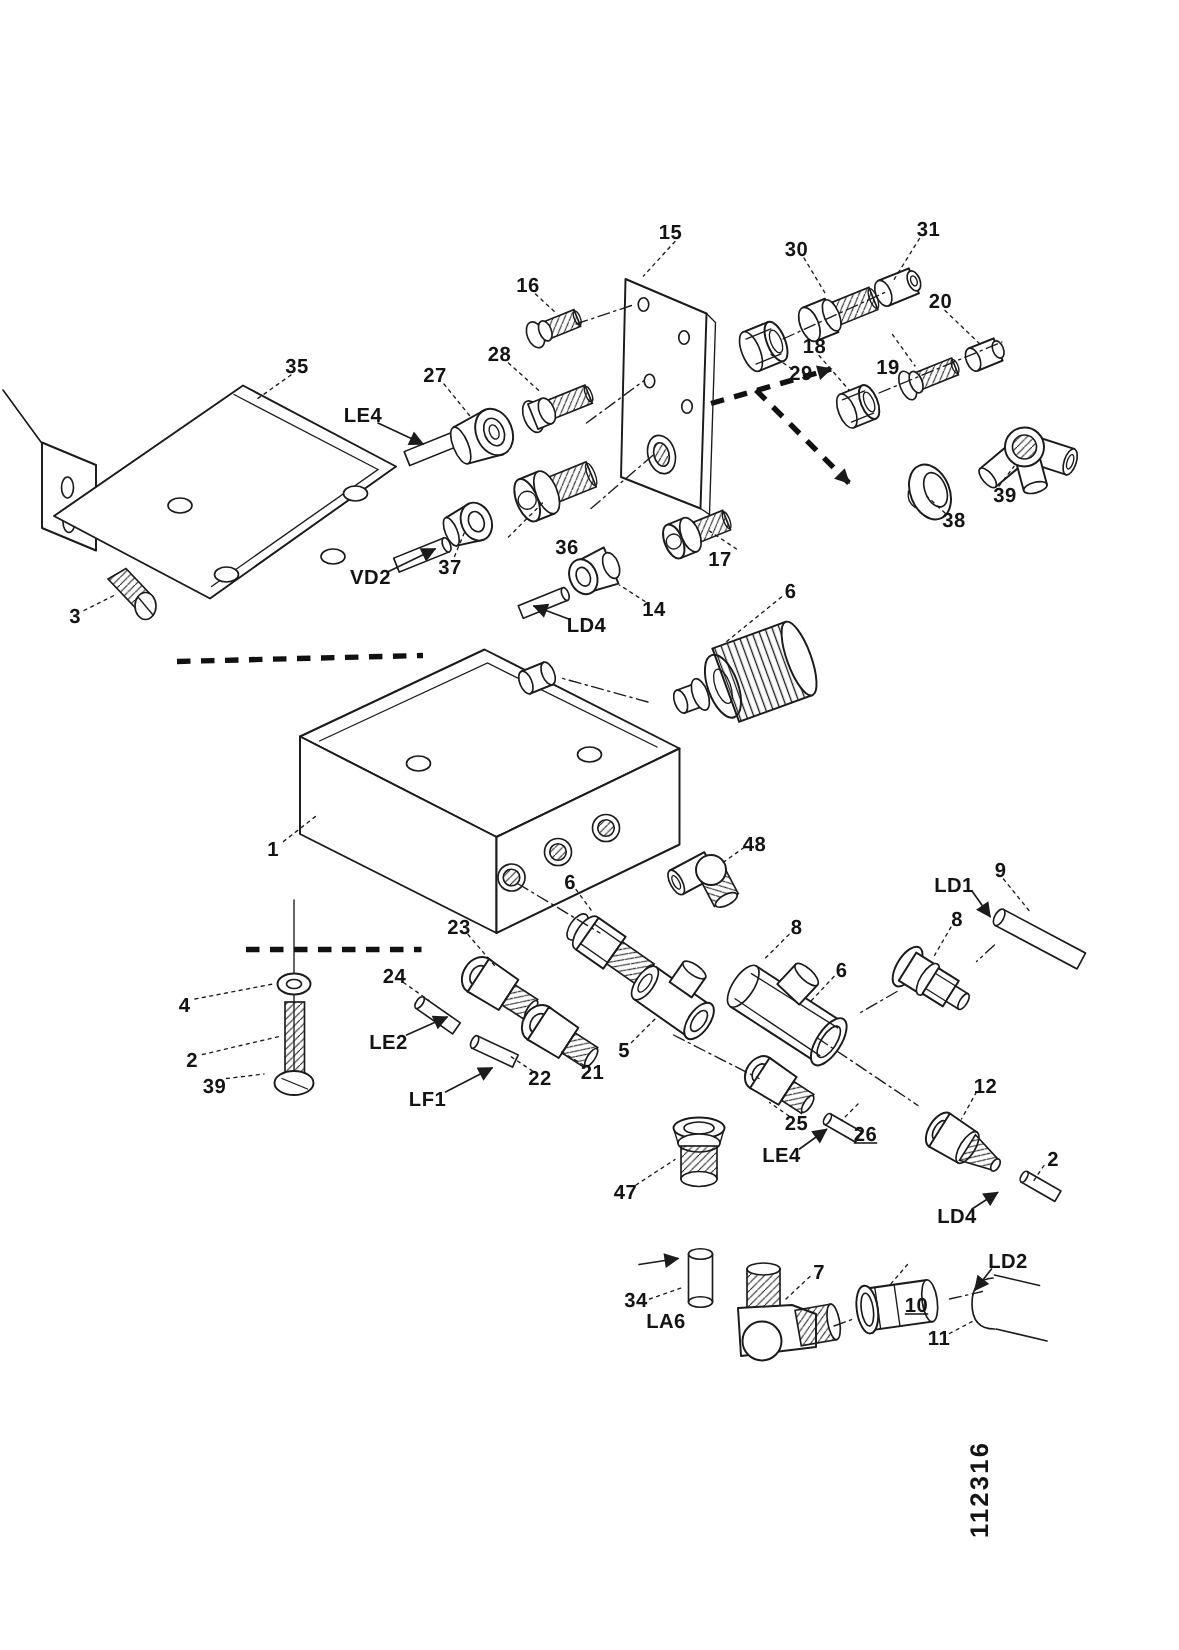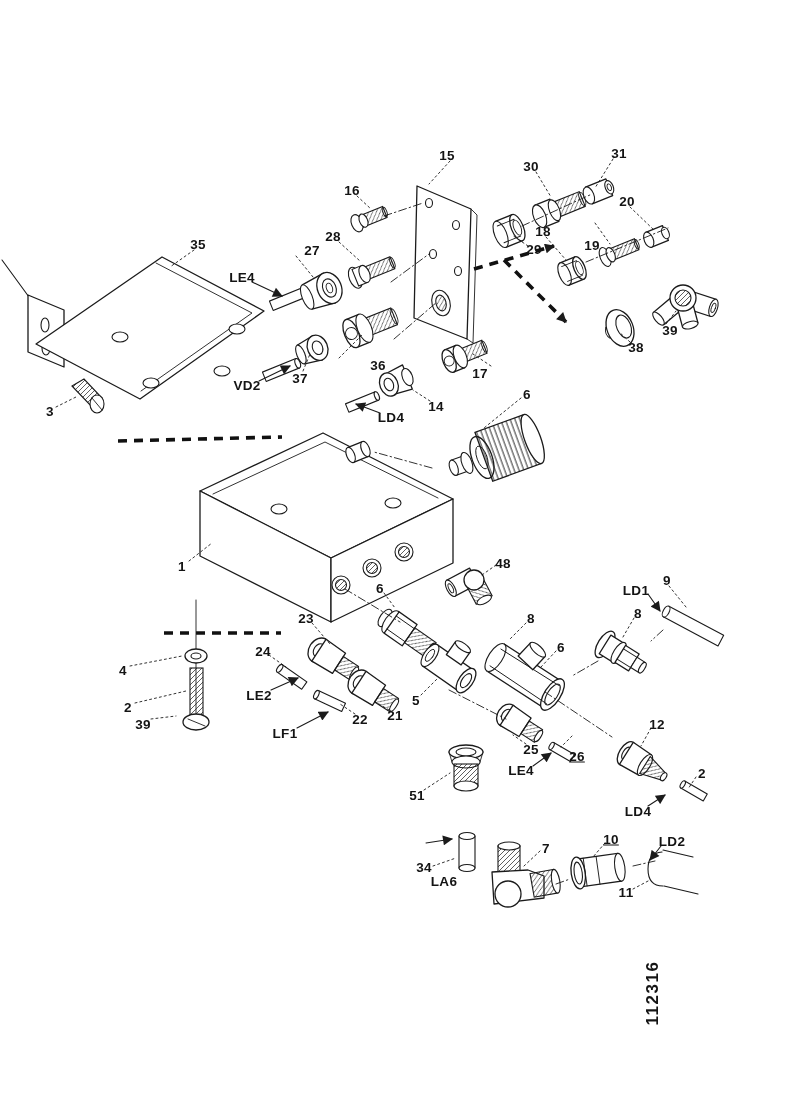--- a/index.html
+++ b/index.html
@@ -469,21 +469,21 @@
 <div id="labels">
       <span class="callout" style="left: 447px; top: 155px;">15</span>
       <span class="callout" style="left: 352px; top: 190px;">16</span>
       <span class="callout" style="left: 531px; top: 166px;">30</span>
       <span class="callout" style="left: 619px; top: 153px;">31</span>
       <span class="callout" style="left: 627px; top: 201px;">20</span>
       <span class="callout" style="left: 592px; top: 217px; margin-top: 28px;">19</span>
       <span class="callout" style="left: 543px; top: 231px;">18</span>
       <span class="callout" style="left: 534px; top: 249px;">29</span>
       <span class="callout" style="left: 333px; top: 236px;">28</span>
-      <span class="callout" style="left: 290px; top: 250px; margin-left: 22px;">27</span>
+      <span class="callout" style="left: 290px; top: 250px;">27</span>
       <span class="callout" style="left: 198px; top: 244px;">35</span>
       <span class="callout" style="left: 242px; top: 277px;">LE4</span>
       <span class="callout" style="left: 247px; top: 385px;">VD2</span>
       <span class="callout" style="left: 300px; top: 378px;">37</span>
       <span class="callout" style="left: 335px; top: 365px; margin-left: 43px;">36</span>
       <span class="callout" style="left: 50px; top: 411px;">3</span>
       <span class="callout" style="left: 480px; top: 373px;">17</span>
       <span class="callout" style="left: 636px; top: 347px;">38</span>
       <span class="callout" style="left: 670px; top: 330px;">39</span>
       <span class="callout" style="left: 436px; top: 406px;">14</span>
@@ -506,25 +506,25 @@
       <span class="callout" style="left: 416px; top: 700px;">5</span>
       <span class="callout" style="left: 636px; top: 590px;">LD1</span>
       <span class="callout" style="left: 667px; top: 580px;">9</span>
       <span class="callout" style="left: 638px; top: 613px;">8</span>
       <span class="callout" style="left: 657px; top: 724px;">12</span>
       <span class="callout" style="left: 577px; top: 756px; text-decoration: underline;">26</span>
       <span class="callout" style="left: 531px; top: 749px;">25</span>
       <span class="callout" style="left: 521px; top: 770px;">LE4</span>
       <span class="callout" style="left: 702px; top: 773px;">2</span>
       <span class="callout" style="left: 638px; top: 811px;">LD4</span>
-      <span class="callout" style="left: 417px; top: 795px;">51</span>
+      <span class="callout" style="left: 417px; top: 795px;">47</span>
       <span class="callout" style="left: 412px; top: 881px; margin-left: 32px;">LA6</span>
       <span class="callout" style="left: 424px; top: 867px;">34</span>
       <span class="callout" style="left: 546px; top: 848px;">7</span>
-      <span class="callout" style="left: 611px; top: 839px; text-decoration: underline;">10</span>
+      <span class="callout" style="left: 611px; top: 870px; text-decoration: underline;">10</span>
       <span class="callout" style="left: 672px; top: 841px;">LD2</span>
       <span class="callout" style="left: 626px; top: 892px;">11</span>
     </div>
 
 <div class="doc-number">
   <span>112316</span>
 </div>
 
 </div>
 

